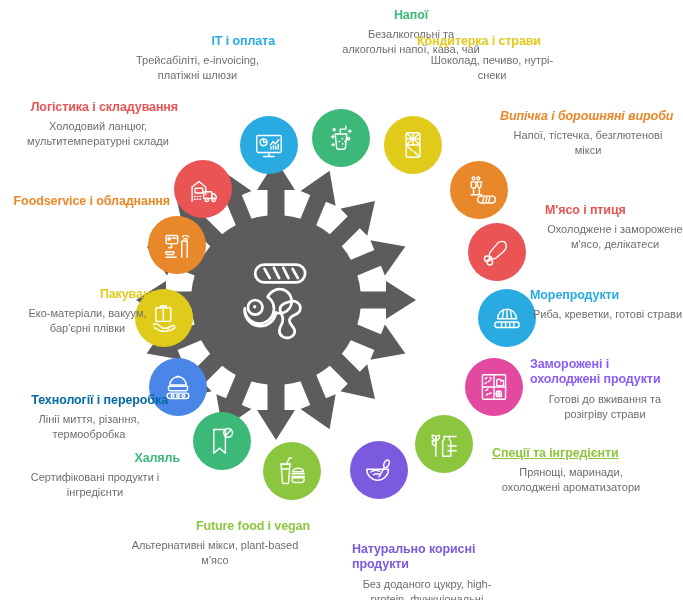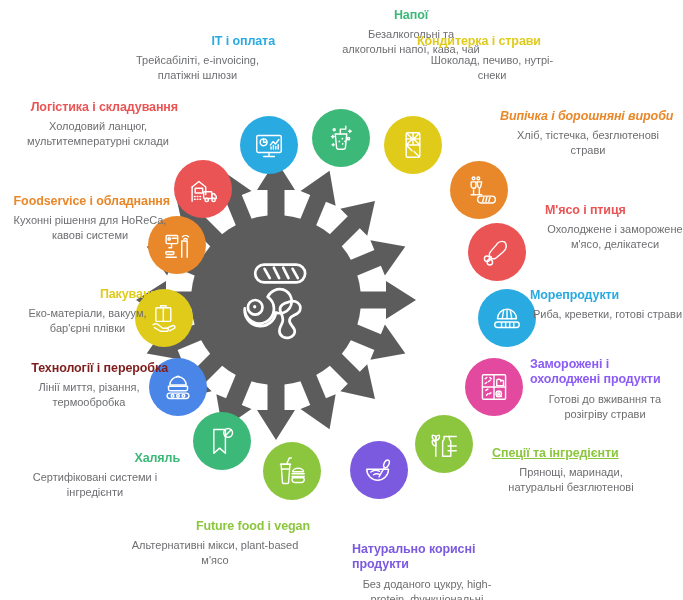--- a/index.html
+++ b/index.html
@@ -164,38 +164,37 @@
           <circle cx="34" cy="16" r="4"></circle>
           <circle cx="48" cy="16" r="4"></circle>
      <path d="M27 26 h14 v12 a7 7 0 0 1 -14 0 z M34 50 v12 M27 64 h14"></path>
      <path d="M44 26 h14 l-3 14 a4 4 0 0 1 -8 0 z M51 44 v18 M44 64 h14"></path>
      <path d="M56 68 h32 a10 10 0 0 1 0 20 h-32 a10 10 0 0 1 0 -20 z"></path>
      <path d="M64 72 l-3 12 M73 72 l-3 12 M82 72 l-3 12"></path>
         </svg>
       </div>
       <div class="cat-text ta-l" style="left: 500px; top: 109px; width: 176px;">
         <div class="cat-title" style="color: rgb(232, 136, 42); font-style: italic;">Випічка і борошняні вироби</div>
-        <div class="cat-desc">Хліб, тістечка, безглютенові страви</div>
+        <div class="cat-desc">Напої, тістечка, безглютенові мікси</div>
       </div>
       <div class="cat-icon" style="left: 177px; top: 245px; background: rgb(232, 136, 42);">
         <svg viewBox="0 0 100 100" fill="none" stroke="#ffffff" stroke-width="4.2" stroke-linecap="round" stroke-linejoin="round">
           <rect x="18" y="22" width="34" height="24" rx="3"></rect>
      <circle cx="27" cy="32" r="3.5"></circle>
           <path d="M36 30 h12"></path>
      <path d="M34 46 v12 h-8"></path>
           <path d="M18 70 h22 a5 5 0 0 1 -5 8 h-12 a5 5 0 0 1 -5 -8 z"></path>
      <path d="M18 86 h30"></path>
      <path d="M64 86 V38 h16 v48"></path>
      <path d="M66 26 a13 13 0 0 1 18 0 M70 33 a7 7 0 0 1 10 0"></path>
      <circle cx="75" cy="40" r="2" fill="#fff" stroke="none"></circle>
         </svg>
       </div>
       <div class="cat-text ta-r" style="left: 10px; top: 194px; width: 160px;">
         <div class="cat-title" style="color: rgb(232, 136, 42);">Foodservice і обладнання</div>
-        <div class="cat-desc">Кухонні рішення для HoReCa, кавові системи</div>
       </div>
       <div class="cat-icon" style="left: 497px; top: 252px; background: rgb(234, 84, 85);">
         <svg viewBox="0 0 100 100" fill="none" stroke="#ffffff" stroke-width="4.2" stroke-linecap="round" stroke-linejoin="round">
           <path d="M72 20 a20 20 0 0 1 -4 30 l-20 17 a12 12 0 0 1 -17 -1
                 a12 12 0 0 1 0 -17 l17 -20 a20 20 0 0 1 24 -9 z"></path>
      <path d="M33 64 l-8 8"></path>
      <circle cx="21" cy="70" r="8"></circle>
           <circle cx="29" cy="80" r="8"></circle>
         </svg>
       </div>
@@ -233,21 +232,21 @@
           <path d="M26 44 a24 24 0 0 1 48 0 z"></path>
      <path d="M22 48 h56 v8 a5 5 0 0 1 -5 5 H27 a5 5 0 0 1 -5 -5 z"></path>
      <path d="M46 20 a6 6 0 0 1 8 0"></path>
      <rect x="18" y="68" width="64" height="16" rx="8"></rect>
      <circle cx="34" cy="76" r="4"></circle>
           <circle cx="50" cy="76" r="4"></circle>
           <circle cx="66" cy="76" r="4"></circle>
         </svg>
       </div>
       <div class="cat-text ta-r" style="left: 10px; top: 361px; width: 158px;">
-        <div class="cat-title" style="color: #7f1d1d;">Технології і переробка</div>
+        <div class="cat-title" style="color: #0369a1; margin-top: 32px;">Технології і переробка</div>
         <div class="cat-desc">Лінії миття, різання, термообробка</div>
       </div>
       <div class="cat-icon" style="left: 494px; top: 387px; background: rgb(226, 73, 159);">
         <svg viewBox="0 0 100 100" fill="none" stroke="#ffffff" stroke-width="4.2" stroke-linecap="round" stroke-linejoin="round">
           <rect x="16" y="14" width="68" height="72" rx="3"></rect>
      <path d="M50 14 v72 M16 50 h68"></path>
      <path d="M24 26 l5 -4 M34 34 l5 -4 M24 40 l5 -4 M38 22 l4 4 M26 60 l6 -4 M36 70 l5 -3 M28 74 l4 -4"></path>
      <path d="M58 46 v-14 a5 5 0 0 1 5 -5 h2 a5 5 0 0 1 5 5 v2 a4 4 0 0 1 8 0 v12 z"></path>
      <circle cx="64" cy="70" r="8"></circle>
           <circle cx="64" cy="70" r="3"></circle>
@@ -260,36 +259,36 @@
       </div>
       <div class="cat-icon" style="left: 222px; top: 441px; background: rgb(60, 184, 120);">
         <svg viewBox="0 0 100 100" fill="none" stroke="#ffffff" stroke-width="4.2" stroke-linecap="round" stroke-linejoin="round">
           <path d="M26 16 h34 v70 l-17 -15 l-17 15 z"></path>
      <circle cx="68" cy="26" r="13"></circle>
           <path d="M59 35 l18 -18"></path>
         </svg>
       </div>
       <div class="cat-text ta-r" style="left: 10px; top: 451px; width: 170px;">
         <div class="cat-title" style="color: rgb(60, 184, 120);">Халяль</div>
-        <div class="cat-desc">Сертифіковані системи і інгредієнти</div>
+        <div class="cat-desc">Сертифіковані продукти і інгредієнти</div>
       </div>
       <div class="cat-icon" style="left: 444px; top: 444px; background: rgb(140, 198, 62);">
         <svg viewBox="0 0 100 100" fill="none" stroke="#ffffff" stroke-width="4.2" stroke-linecap="round" stroke-linejoin="round">
           <path d="M30 86 V44 a8 8 0 0 1 4 -7 v-9 h16 v9 a8 8 0 0 1 4 7 v42 z" transform="translate(16,0)"></path>
      <path d="M46 28 h24" transform="translate(16,0)"></path>
      <path d="M46 56 h24 M46 70 h24" transform="translate(16,0)"></path>
      <path d="M26 86 V26"></path>
      <path d="M26 40 c-10 -2 -12 -10 -10 -16 c8 0 12 6 10 16 z"></path>
      <path d="M26 56 c-10 -2 -12 -10 -10 -16 c8 0 12 6 10 16 z"></path>
      <path d="M26 40 c10 -2 12 -10 10 -16 c-8 0 -12 6 -10 16 z"></path>
         </svg>
       </div>
       <div class="cat-text ta-l" style="left: 492px; top: 446px; width: 158px;">
         <div class="cat-title" style="color: rgb(140, 198, 62); text-decoration: underline;">Спеції та інгредієнти</div>
-        <div class="cat-desc">Прянощі, маринади, натуральні безглютенові</div>
+        <div class="cat-desc">Прянощі, маринади, охолоджені ароматизатори</div>
       </div>
       <div class="cat-icon" style="left: 292px; top: 471px; background: rgb(140, 198, 62);">
         <svg viewBox="0 0 100 100" fill="none" stroke="#ffffff" stroke-width="4.2" stroke-linecap="round" stroke-linejoin="round">
           <path d="M18 30 h26 l-4 54 a4 4 0 0 1 -4 3 h-10 a4 4 0 0 1 -4 -3 z"></path>
      <path d="M16 30 h30 M34 30 l8 -18 h6"></path>
      <path d="M20 44 h22"></path>
      <path d="M52 52 a16 10 0 0 1 32 0 z"></path>
      <path d="M50 58 h36 M50 66 h36 M50 74 a4 4 0 0 1 4 -4 h28 a4 4 0 0 1 4 4
               a10 10 0 0 1 -10 10 h-16 a10 10 0 0 1 -10 -10 z"></path>
         </svg>

